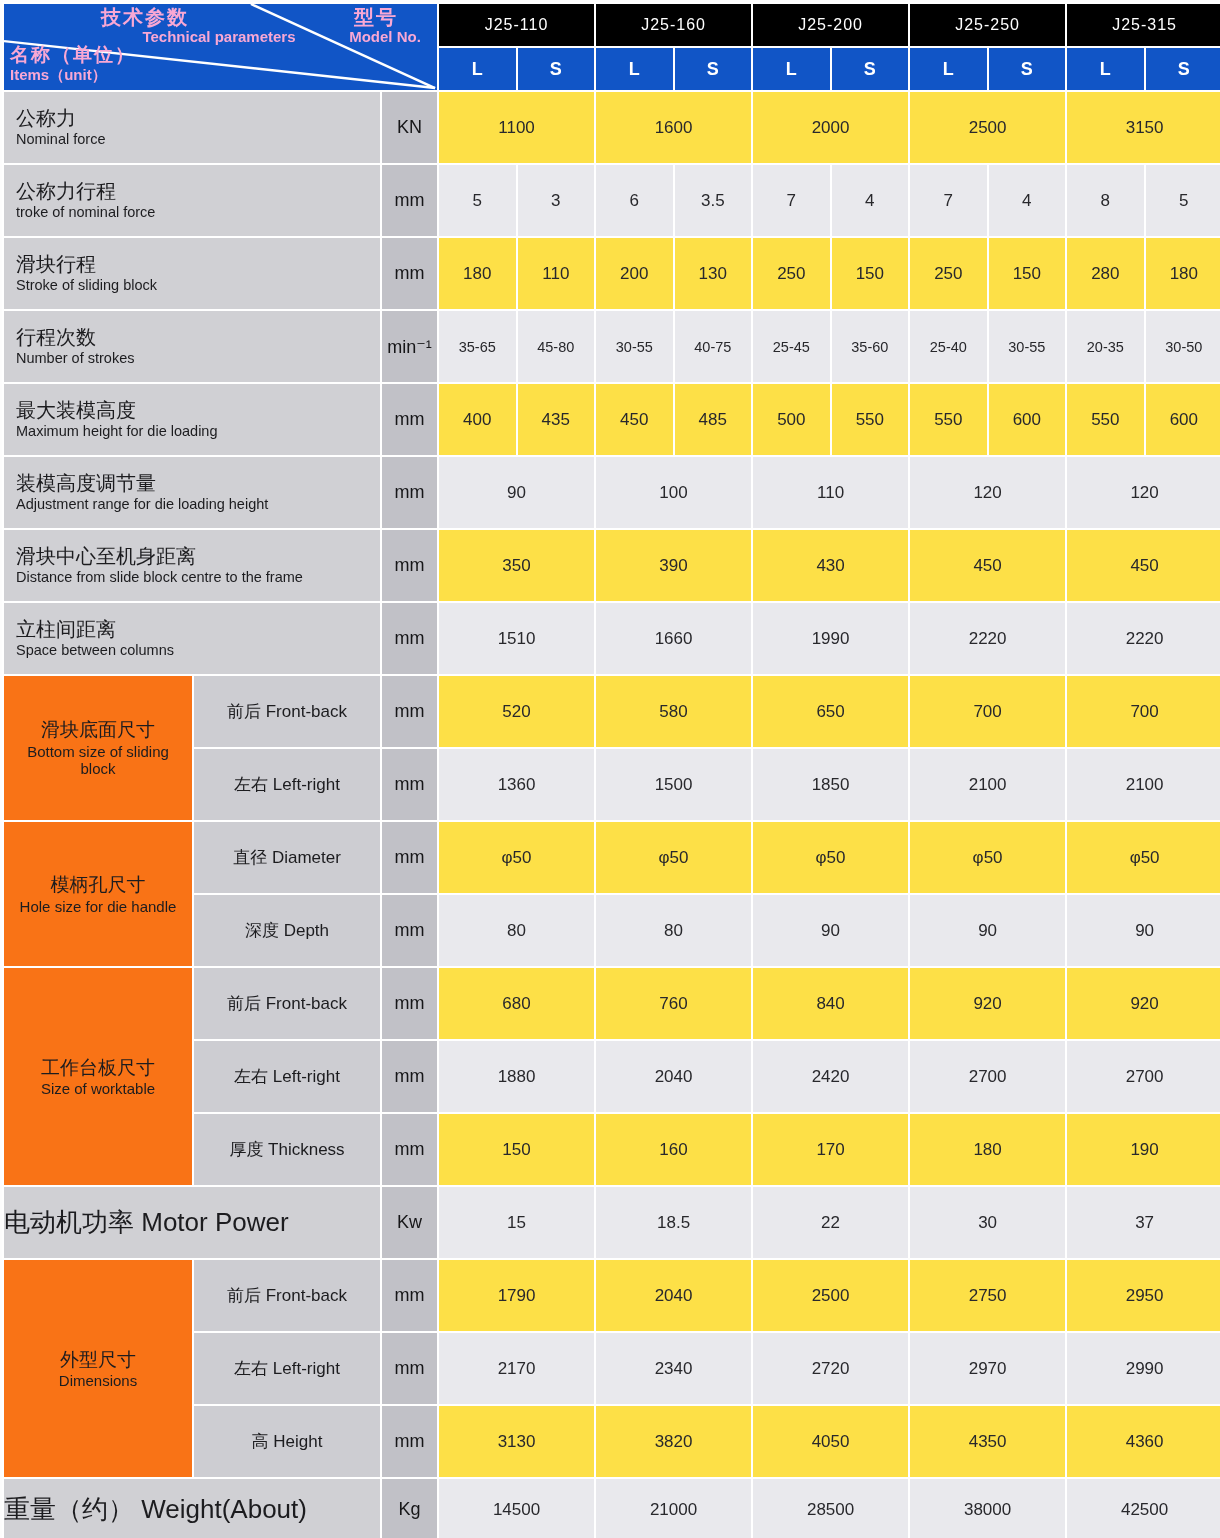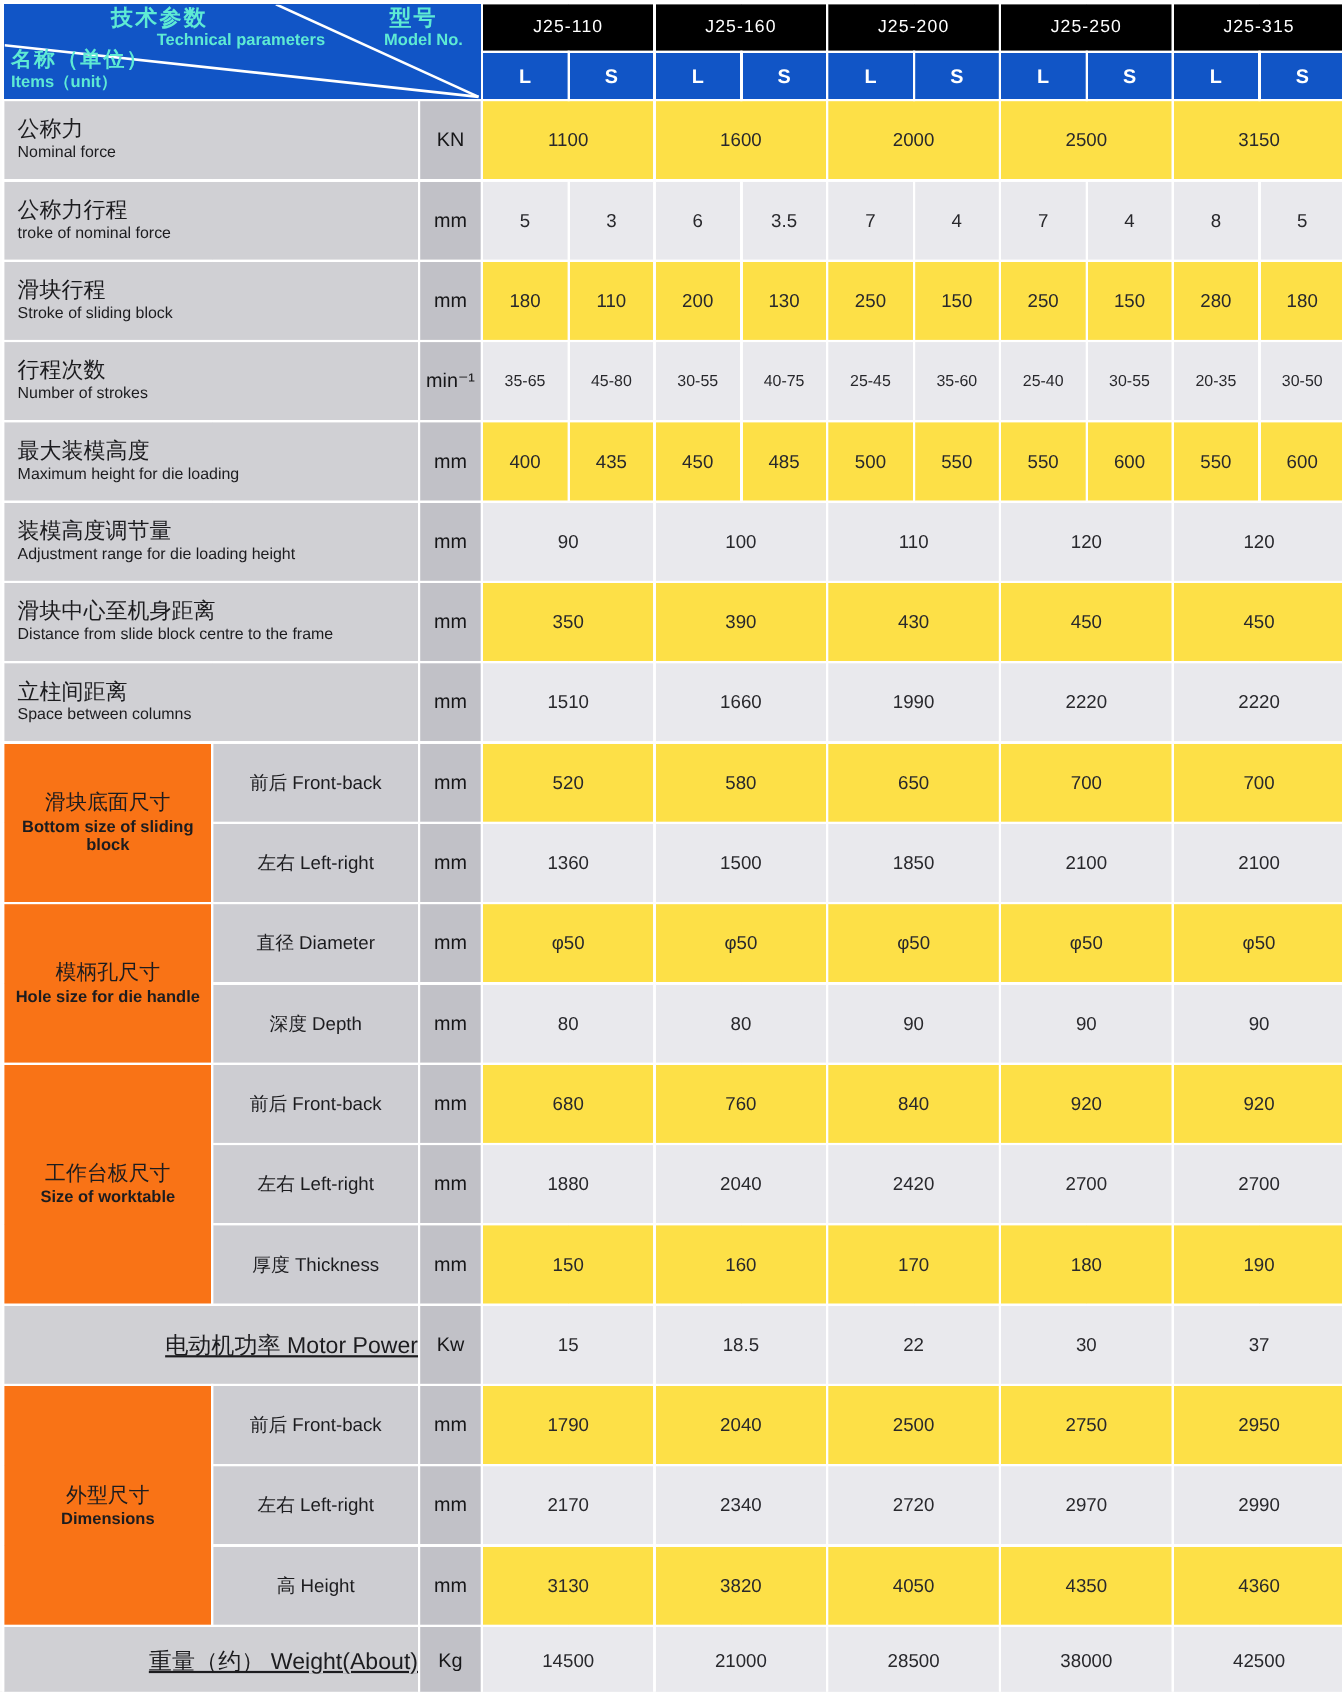--- a/index.html
+++ b/index.html
@@ -5,35 +5,35 @@
   html,body{margin:0;padding:0;background:#e8e8ea;}
   *{box-sizing:border-box;}
   body{font-family:"Liberation Sans","DejaVu Sans",sans-serif;}
   .page{width:1220px;height:1538px;background:#fdfdfd;padding:2px 6px 2px 2px;}
   table.spec{width:100%;height:100%;border-collapse:collapse;table-layout:fixed;}
   td,th{border:2px solid #ffffff;padding:0;vertical-align:middle;text-align:center;overflow:hidden;}
 
   
   th.corner{background:#1155c6;position:relative;padding:0;}
   .corner-svg{position:absolute;left:0;top:0;width:100%;height:100%;}
-  .corner-txt{position:absolute;color:#5eead4;line-height:1.05;white-space:nowrap;}
+  .corner-txt{position:absolute;color:#f9a8d4;line-height:1.05;white-space:nowrap;}
   .c-zh{font-size:20px;font-weight:bold;letter-spacing:2px;}
   .c-en{font-size:15px;font-weight:bold;text-align:center;}
   th.model-th{background:#000000;color:#ffffff;font-size:16px;font-weight:normal;height:44px;letter-spacing:1px;}
   th.ls-th{background:#1155c6;color:#ffffff;font-size:18px;font-weight:bold;height:44px;}
 
   
   td.full-label{background:#d0d0d4;text-align:left;padding-left:12px;color:#1c1c1f;}
-  td.full-label.center{text-align:right;padding-left:0;font-size:21px;text-decoration:underline;}
+  td.full-label.center{text-align:left;padding-left:0;font-size:26px;}
   td.group-label{background:#f97316;color:#1c1c1f;padding:0 4px;}
   td.sub-label{background:#cdcdd2;color:#1c1c1f;font-size:17px;}
   .lab-zh{display:block;font-size:20px;line-height:1.25;}
   .lab-en{display:block;font-size:14.5px;line-height:1.2;}
   .grp-zh{display:block;font-size:19px;line-height:1.3;}
-  .grp-en{display:block;font-size:15px;line-height:1.15;font-weight:bold;}
+  .grp-en{display:block;font-size:15px;line-height:1.15;}
   td.unit{background:#c1c1c7;color:#161618;font-size:18px;}
 
   
   td.data{color:#28282c;font-size:17px;}
   tr.light td.data{background:#fde047;}
   tr.dark td.data{background:#e9e9ed;}
   tr.small td.data{font-size:14.5px;}
   tr.h-std{height:73px;}
   tr.h-last{height:63px;}
 </style>

